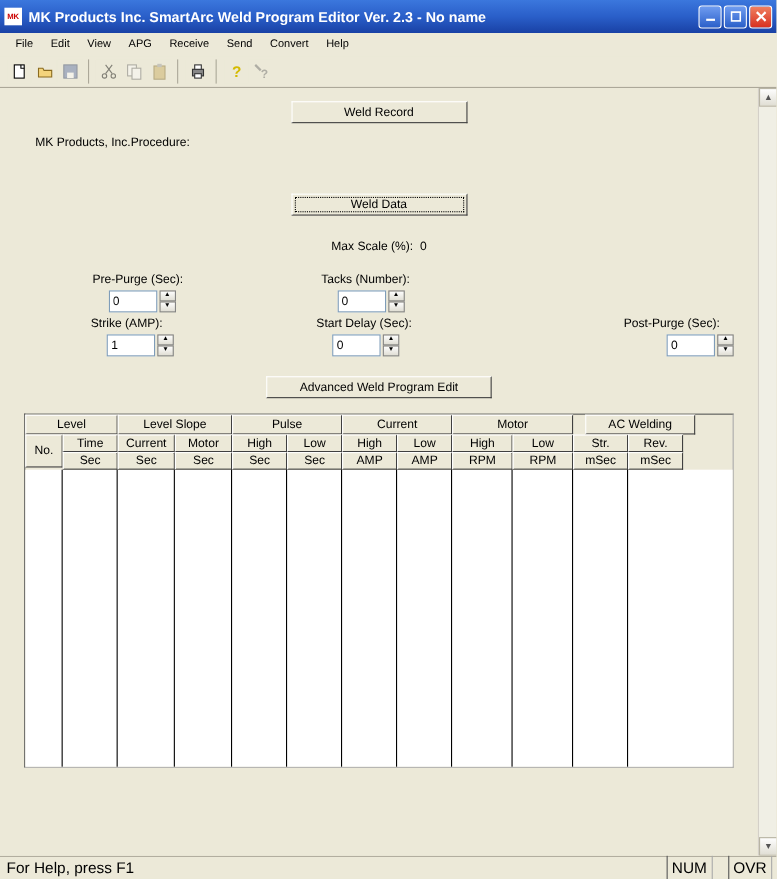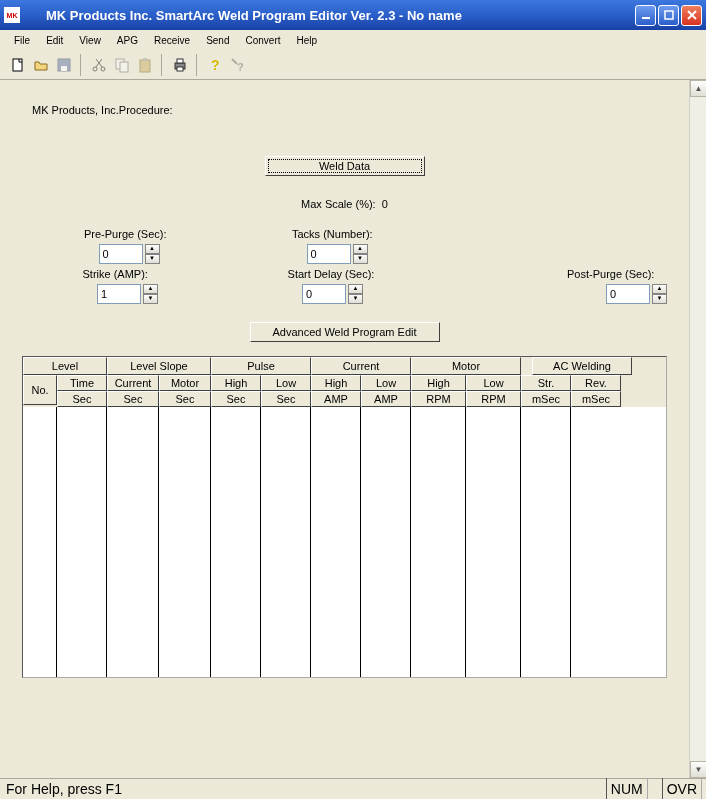--- a/index.html
+++ b/index.html
@@ -13,21 +13,20 @@
 }
 .titlebar {
   height: 30px;
   background: linear-gradient(to bottom, #3B77DD 0%, #2A5FC9 50%, #1941A5 100%);
   display: flex;
   align-items: center;
   padding: 0 4px;
   color: white;
   font-size: 13px;
   font-weight: bold;
-  gap: 20px;
 }
 .titlebar .app-icon {
   width: 16px; height: 16px;
   background: #fff;
   margin-right: 6px;
   display: inline-flex;
   align-items: center;
   justify-content: center;
   font-size: 7px;
   color: #c00;
@@ -300,20 +299,23 @@
   </div>
 </div>
 
 <div class="client">
   <div class="scroll-v">
     <div class="scroll-btn">▲</div>
     <div class="scroll-btn">▼</div>
   </div>
 
   <div class="content">
+    <div class="section-btn-row">
+      <button class="btn3d" style="width:160px">Weld Record</button>
+    </div>
 
     <div class="row-company">
       <span>MK Products, Inc.</span>
       <span style="margin-right:100px">Procedure:</span>
     </div>
 
     <div class="section-btn-row" style="margin-top:40px;">
       <button class="btn3d dotted" style="width:160px">Weld Data</button>
     </div>
 
@@ -371,21 +373,21 @@
           <input value="0" style="">
           <div class="spin-btns">
               <div class="spin-up">▲</div>
               <div class="spin-down">▼</div>
             </div>
         </div>
       </div>
     </div>
 
     <div class="adv-btn-row">
-      <button class="btn3d" style="width:190px">Advanced Weld Program Edit</button>
+      <button class="btn3d" style="width:205px">Advanced Weld Program Edit</button>
     </div>
 
     <div class="table-wrap">
       <div class="grp-row" id="grp-row">
           <div class="grp-header" style="width: 84px;">Level</div>
           <div class="grp-header" style="width: 104px;">Level Slope</div>
           <div class="grp-header" style="width: 100px;">Pulse</div>
           <div class="grp-header" style="width: 100px;">Current</div>
           <div class="grp-header" style="width: 110px;">Motor</div>
           <div class="grp-header" style="width: 100px; margin-left: 11px;">AC Welding</div>

